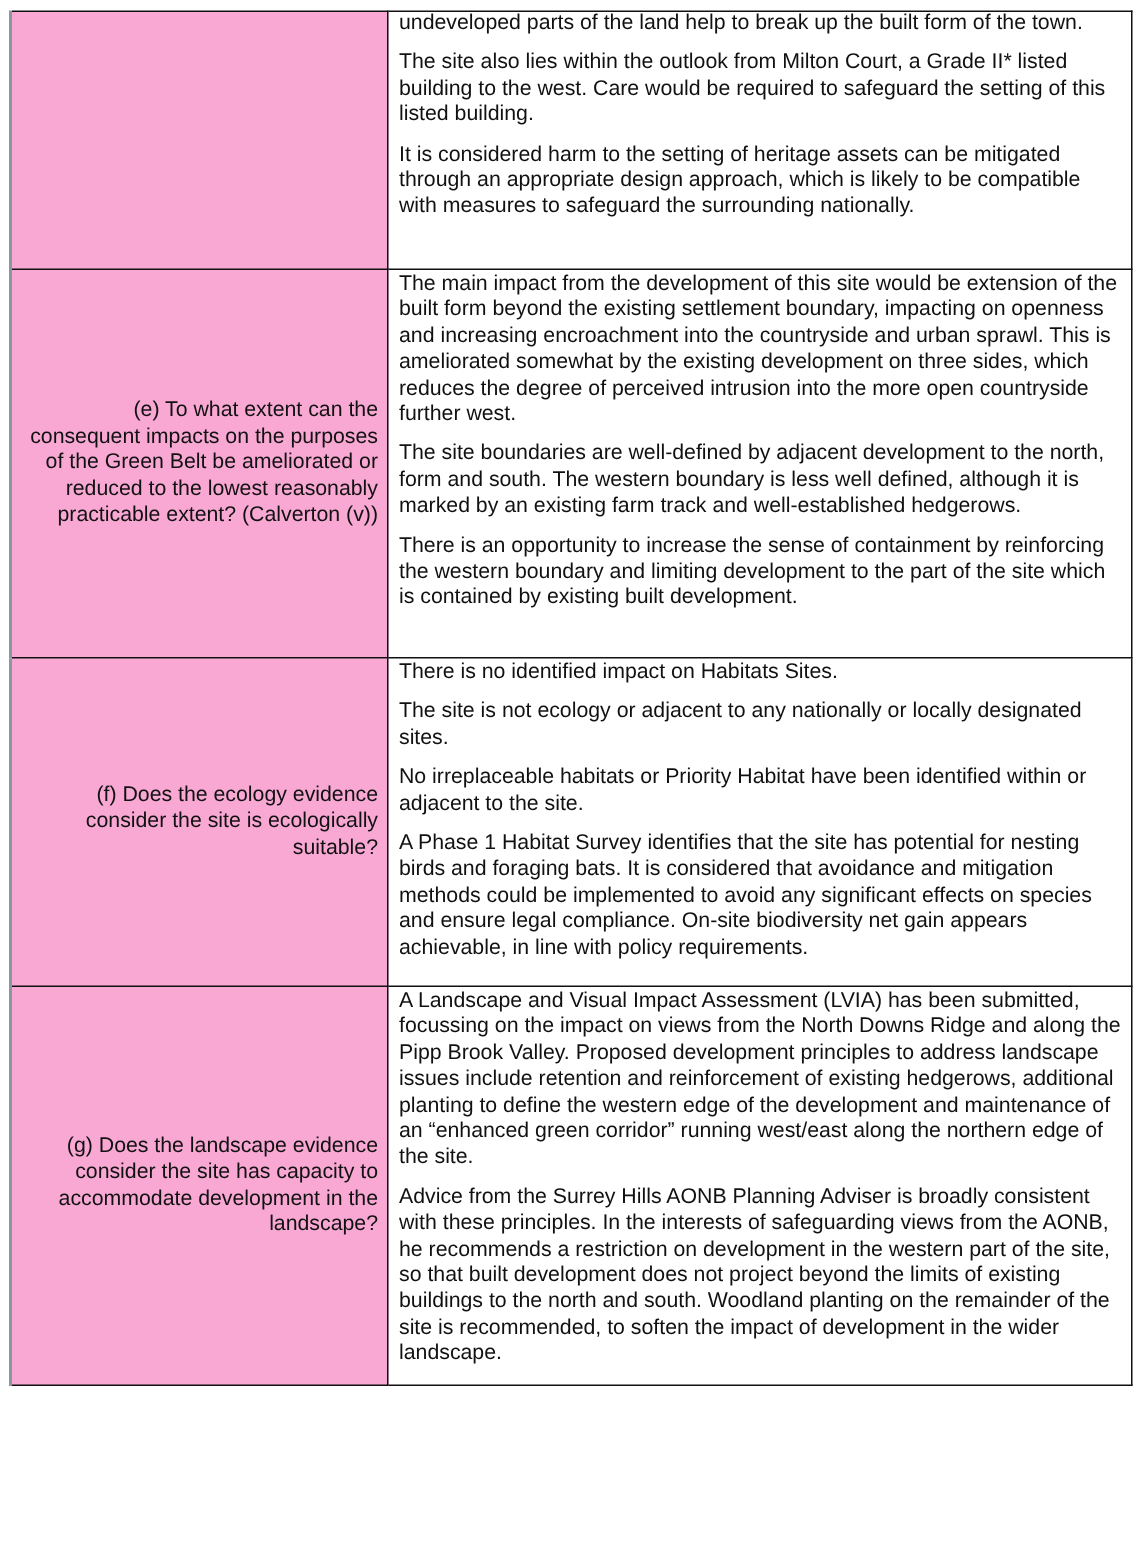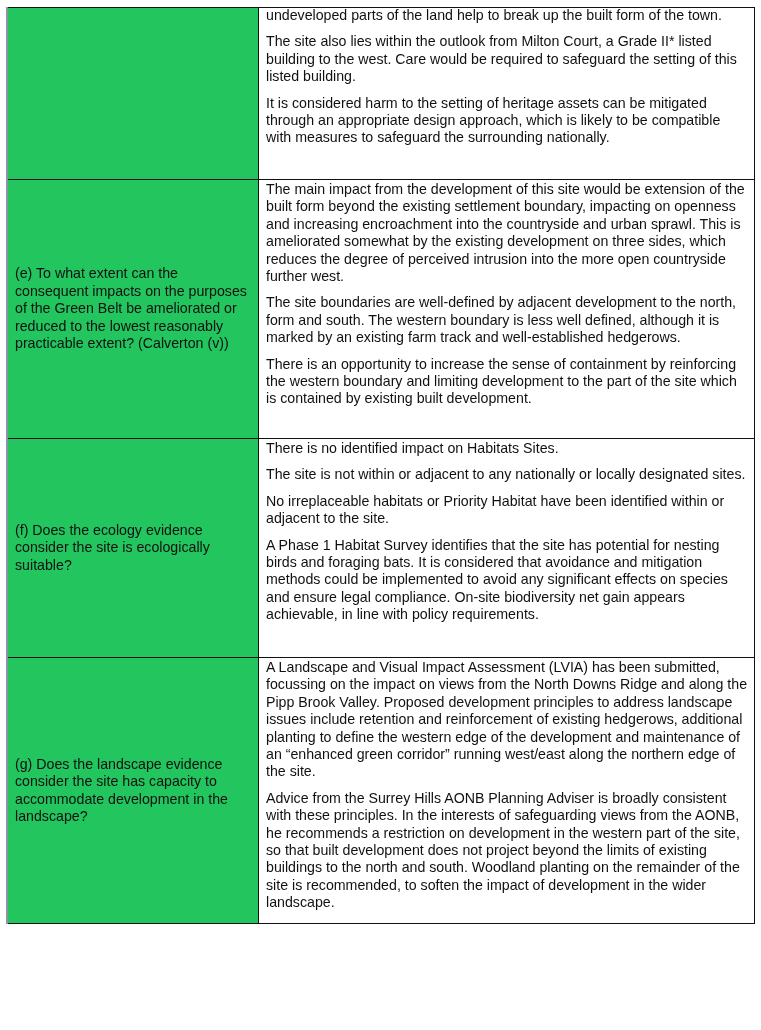--- a/index.html
+++ b/index.html
@@ -23,23 +23,24 @@
       border-collapse: collapse;
       table-layout: fixed;
     }
     .page-table td {
       border: 1.5px solid #111111;
       vertical-align: top;
       padding: 0;
     }
     .page-table td.q-cell {
       width: 250px;
-      background: #22c55e;
+      background: #f9a8d4;
       border-left: 2px solid #8c96a3;
       vertical-align: middle;
+      text-align: right;
     }
     .page-table td.a-cell {
       background: #ffffff;
       border-left: 1.5px solid #7c8590;
     }
     .q-text {
       font-size: 14.2px;
       line-height: 17.4px;
       padding: 0 6px 0 7px;
       margin: 0;
@@ -99,21 +100,21 @@
         </div>
       </td>
     </tr>
     <tr class="row-3">
       <td class="q-cell">
         <p class="q-text">(f) Does the ecology evidence consider the site is ecologically suitable?</p>
       </td>
       <td class="a-cell">
         <div class="a-inner">
           <p class="a-para">There is no identified impact on Habitats Sites.</p>
-          <p class="a-para">The site is not within or adjacent to any nationally or locally designated sites.</p>
+          <p class="a-para">The site is not ecology or adjacent to any nationally or locally designated sites.</p>
           <p class="a-para">No irreplaceable habitats or Priority Habitat have been identified within or adjacent to the site.</p>
           <p class="a-para">A Phase 1 Habitat Survey identifies that the site has potential for nesting birds and foraging bats. It is considered that avoidance and mitigation methods could be implemented to avoid any significant effects on species and ensure legal compliance.  On-site biodiversity net gain appears achievable, in line with policy requirements.</p>
         </div>
       </td>
     </tr>
     <tr class="row-4">
       <td class="q-cell">
         <p class="q-text">(g) Does the landscape evidence consider the site has capacity to accommodate development in the landscape?</p>
       </td>
       <td class="a-cell">

